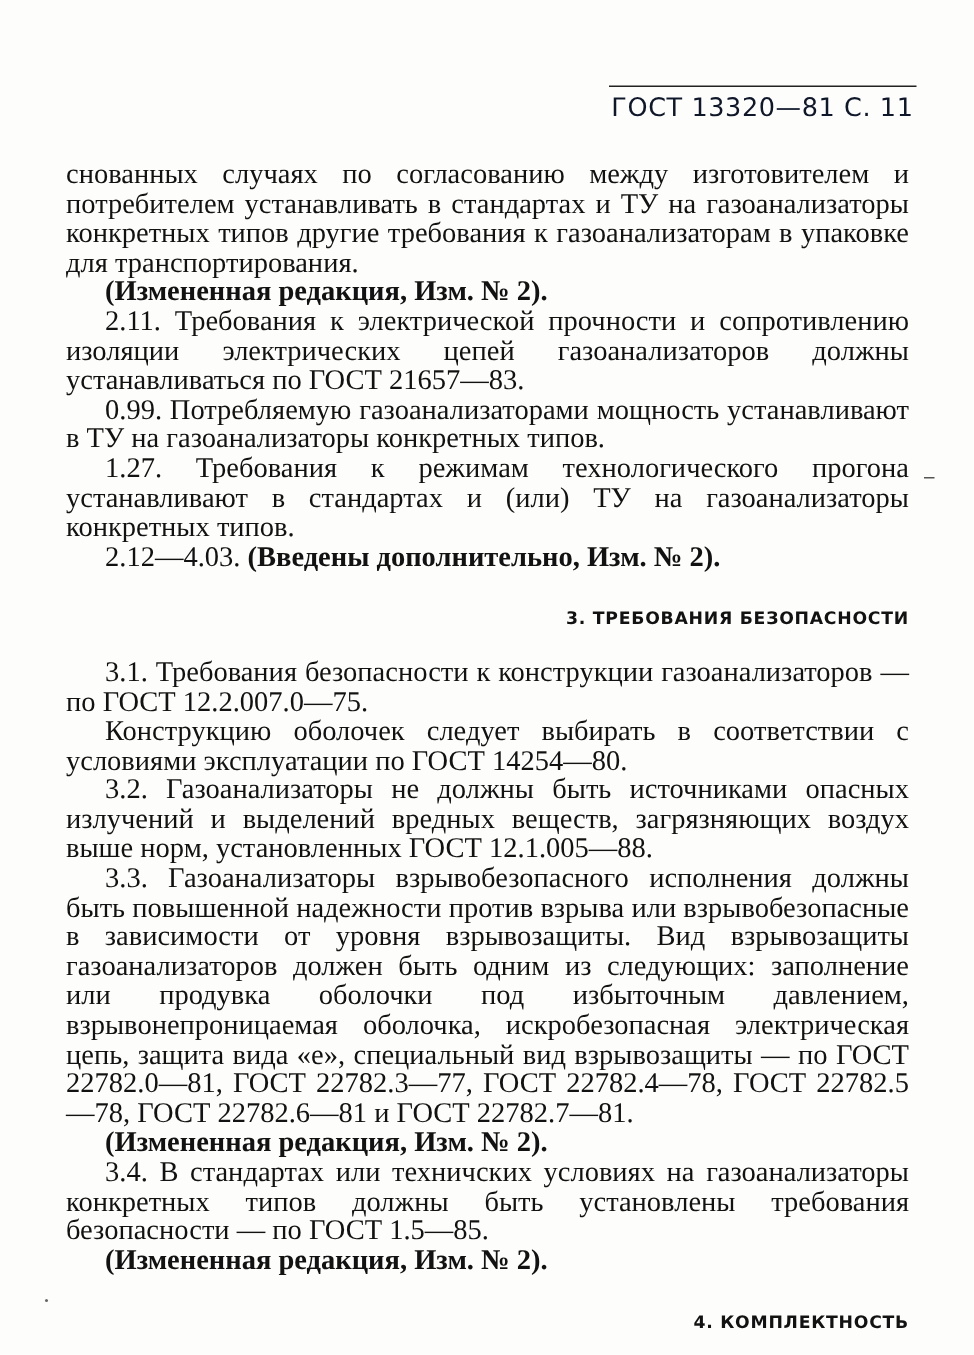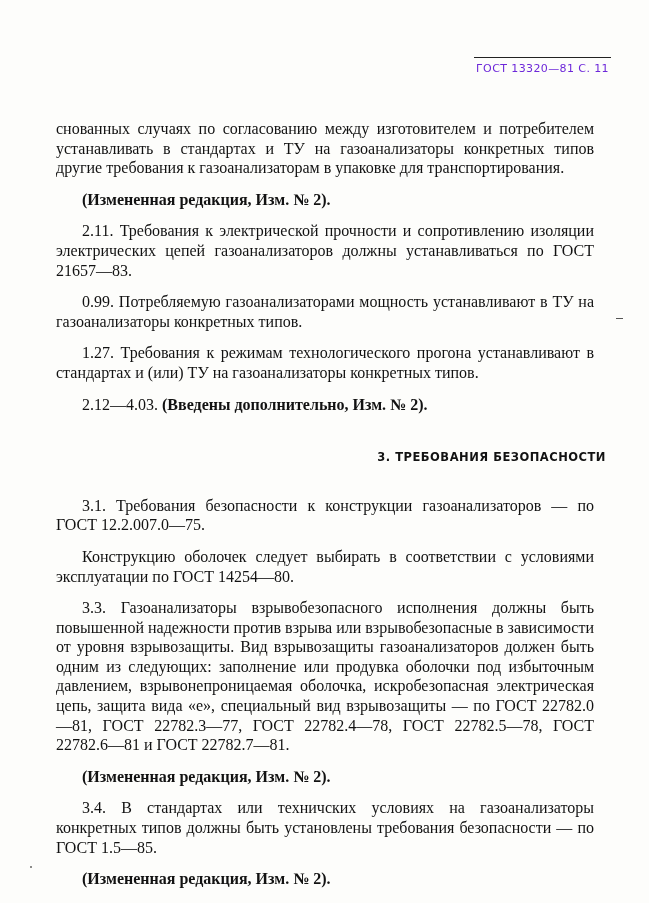--- a/index.html
+++ b/index.html
@@ -20,42 +20,42 @@
     left: 0; top: 0;
     width: 649px;
     height: 903px;
     background: #fdfdfb;
   }
   .header {
     position: absolute;
     top: 62px;
     right: 40px;
     font-family: "DejaVu Sans", sans-serif;
-    font-size: 11px;
+    font-size: 17px;
     letter-spacing: 0.4px;
-    color: #6d28d9;
+    color: #0f172a;
     white-space: nowrap;
   }
   .header .rule {
     position: absolute;
     left: -2px;
     right: -2px;
     top: -5px;
     height: 1px;
     background: #222;
   }
   .content {
     position: absolute;
     left: 44px;
     top: 107px;
     width: 562px;
   }
   p {
-    margin: 12px;
-    font-size: 16px;
+    margin: 0;
+    font-size: 19px;
     line-height: 19.6px;
     text-align: justify;
     text-justify: inter-word;
     color: #121212;
   }
   p.ind {
     text-indent: 26px;
   }
   p.noind {
     text-indent: 0;
@@ -117,20 +117,21 @@
     <p class="ind">0.99. Потребляемую газоанализаторами мощность  устанавливают в ТУ на газоанализаторы конкретных типов.</p>
     <p class="ind">1.27. Требования к режимам технологического  прогона устанавливают в стандартах и (или) ТУ на газоанализаторы конкретных типов.</p>
     <p class="ind"><span>2.12—4.03. </span><span class="bold">(Введены дополнительно, Изм. № 2).</span></p>
 
     <div class="gap-lg"></div>
     <p class="section-title">3. ТРЕБОВАНИЯ БЕЗОПАСНОСТИ</p>
     <div class="gap-md"></div>
 
     <p class="ind">3.1. Требования безопасности  к конструкции  газоанализаторов — по ГОСТ 12.2.007.0—75.</p>
     <p class="ind">Конструкцию оболочек следует выбирать в соответствии с условиями эксплуатации по ГОСТ 14254—80.</p>
+    <p class="ind">3.2. Газоанализаторы не должны  быть источниками опасных излучений и выделений вредных веществ,  загрязняющих воздух выше норм, установленных ГОСТ 12.1.005—88.</p>
     <p class="ind">3.3. Газоанализаторы взрывобезопасного  исполнения должны быть повышенной надежности против взрыва или взрывобезопасные в зависимости от уровня взрывозащиты.  Вид взрывозащиты газоанализаторов должен быть одним из следующих: заполнение или продувка оболочки под избыточным давлением, взрывонепроницаемая оболочка, искробезопасная электрическая цепь, защита вида «е», специальный вид взрывозащиты — по ГОСТ 22782.0—81, ГОСТ 22782.3—77, ГОСТ 22782.4—78, ГОСТ 22782.5—78, ГОСТ 22782.6—81 и ГОСТ 22782.7—81.</p>
     <p class="boldline">(Измененная редакция, Изм. № 2).</p>
     <p class="ind">3.4. В стандартах или техничских условиях на газоанализаторы конкретных типов должны быть установлены требования безопасности — по ГОСТ 1.5—85.</p>
     <p class="boldline">(Измененная редакция, Изм. № 2).</p>
 
     <div class="gap-lg"></div>
     <p class="section-title">4. КОМПЛЕКТНОСТЬ</p>
     <div class="gap-md"></div>
 
     <p class="ind">4.1. В комплект газоанализатора должны входить:</p>

